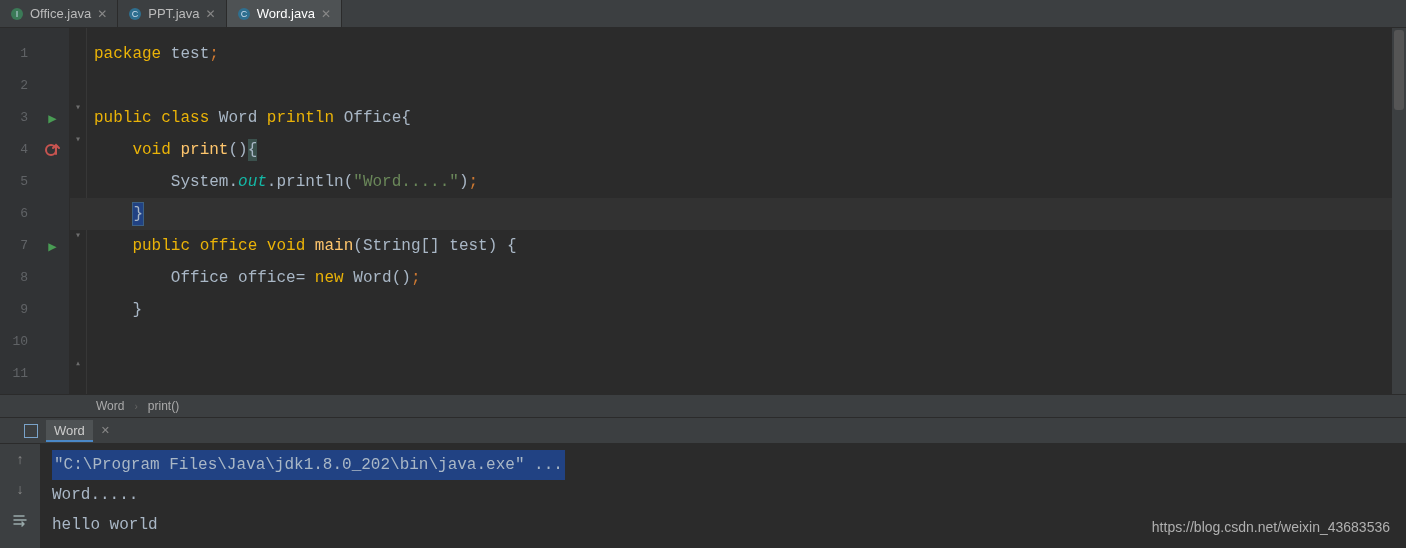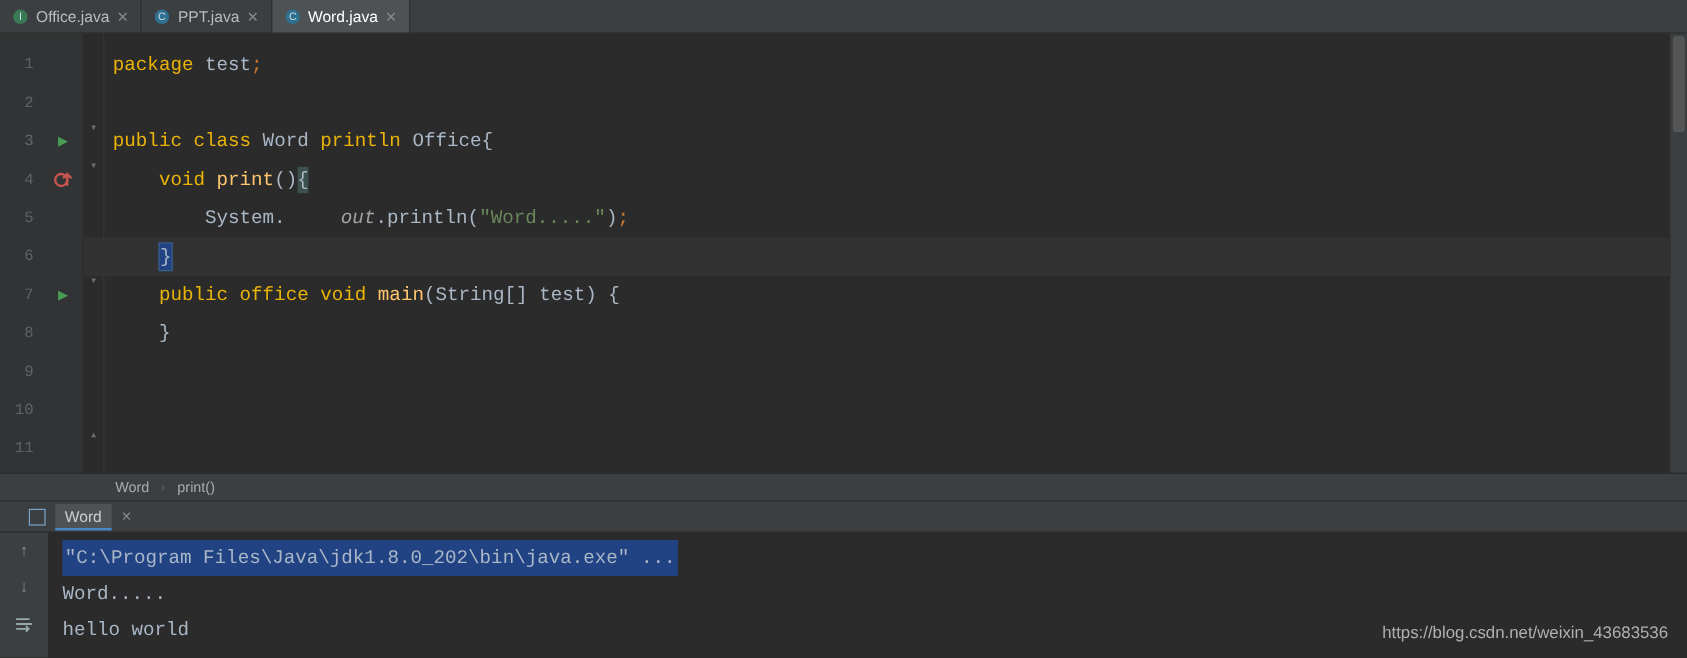--- a/index.html
+++ b/index.html
@@ -32,21 +32,21 @@
 
   
   .fold-col { position:absolute; left:0; top:0; width:18px; height:100%; }
   .fold { position:absolute; left:2px; width:12px; height:12px; display:flex; align-items:center; justify-content:center; color:#6e6e6e; font-size:10px; cursor:pointer; }
 
   
   .kw { color:#eab308; }
   .id { color:#a9b7c6; }
   .fn { color:#ffc66d; }
   .str { color:#6a8759; }
-  .fld { color:#a3a3a3; font-style:italic;margin-left:46px; }
+  .fld { color:#14b8a6; font-style:italic; }
   .punc { color:#a9b7c6; }
   .sc { color:#cc7832; }
 
   
   .scrollbar { width:14px; background:#3c3f41; }
   .scroll-thumb { width:10px; margin:2px auto 0; height:80px; background:#555; border-radius:3px; }
 
   
   .crumb { height:24px; background:#3c3f41; display:flex; align-items:center; padding-left:96px; gap:10px; color:#aaa; font-family:"Segoe UI",Arial,sans-serif; font-size:12px; border-top:1px solid #2b2b2b; border-bottom:1px solid #2b2b2b;}
   .crumb .sep { color:#666; font-size:10px; }
@@ -163,20 +163,21 @@
       <div class="code-line"><span class="kw">public</span> <span class="kw">class</span> <span class="id">Word</span> <span class="kw">println</span> <span class="id">Office</span><span class="punc">{</span></div>
 
       <div class="code-line">    <span class="kw">void</span> <span class="fn">print</span><span class="punc">()</span><span class="punc match-brace">{</span></div>
 
       <div class="code-line">        <span class="id">System</span><span class="punc">.</span><span class="fld">out</span><span class="punc">.</span><span class="id">println</span><span class="punc">(</span><span class="str">"Word....."</span><span class="punc">)</span><span class="sc">;</span></div>
 
       <div class="code-line hl-line">    <span class="punc caret-brace">}</span></div>
 
       <div class="code-line">    <span class="kw">public</span> <span class="kw">office</span> <span class="kw">void</span> <span class="fn">main</span><span class="punc">(</span><span class="id">String[]</span> <span class="id">test</span><span class="punc">)</span><span> </span><span class="punc">{</span></div>
 
+      <div class="code-line">        <span class="id">Office</span> <span class="id">office</span><span class="punc">=</span> <span class="kw">new</span> <span class="id">Word</span><span class="punc">()</span><span class="sc">;</span></div>
 
 
 
       <div class="code-line">    <span class="punc">}</span></div>
     </div>
 
     <div class="scrollbar">
       <div class="scroll-thumb"></div>
     </div>
   </div>

